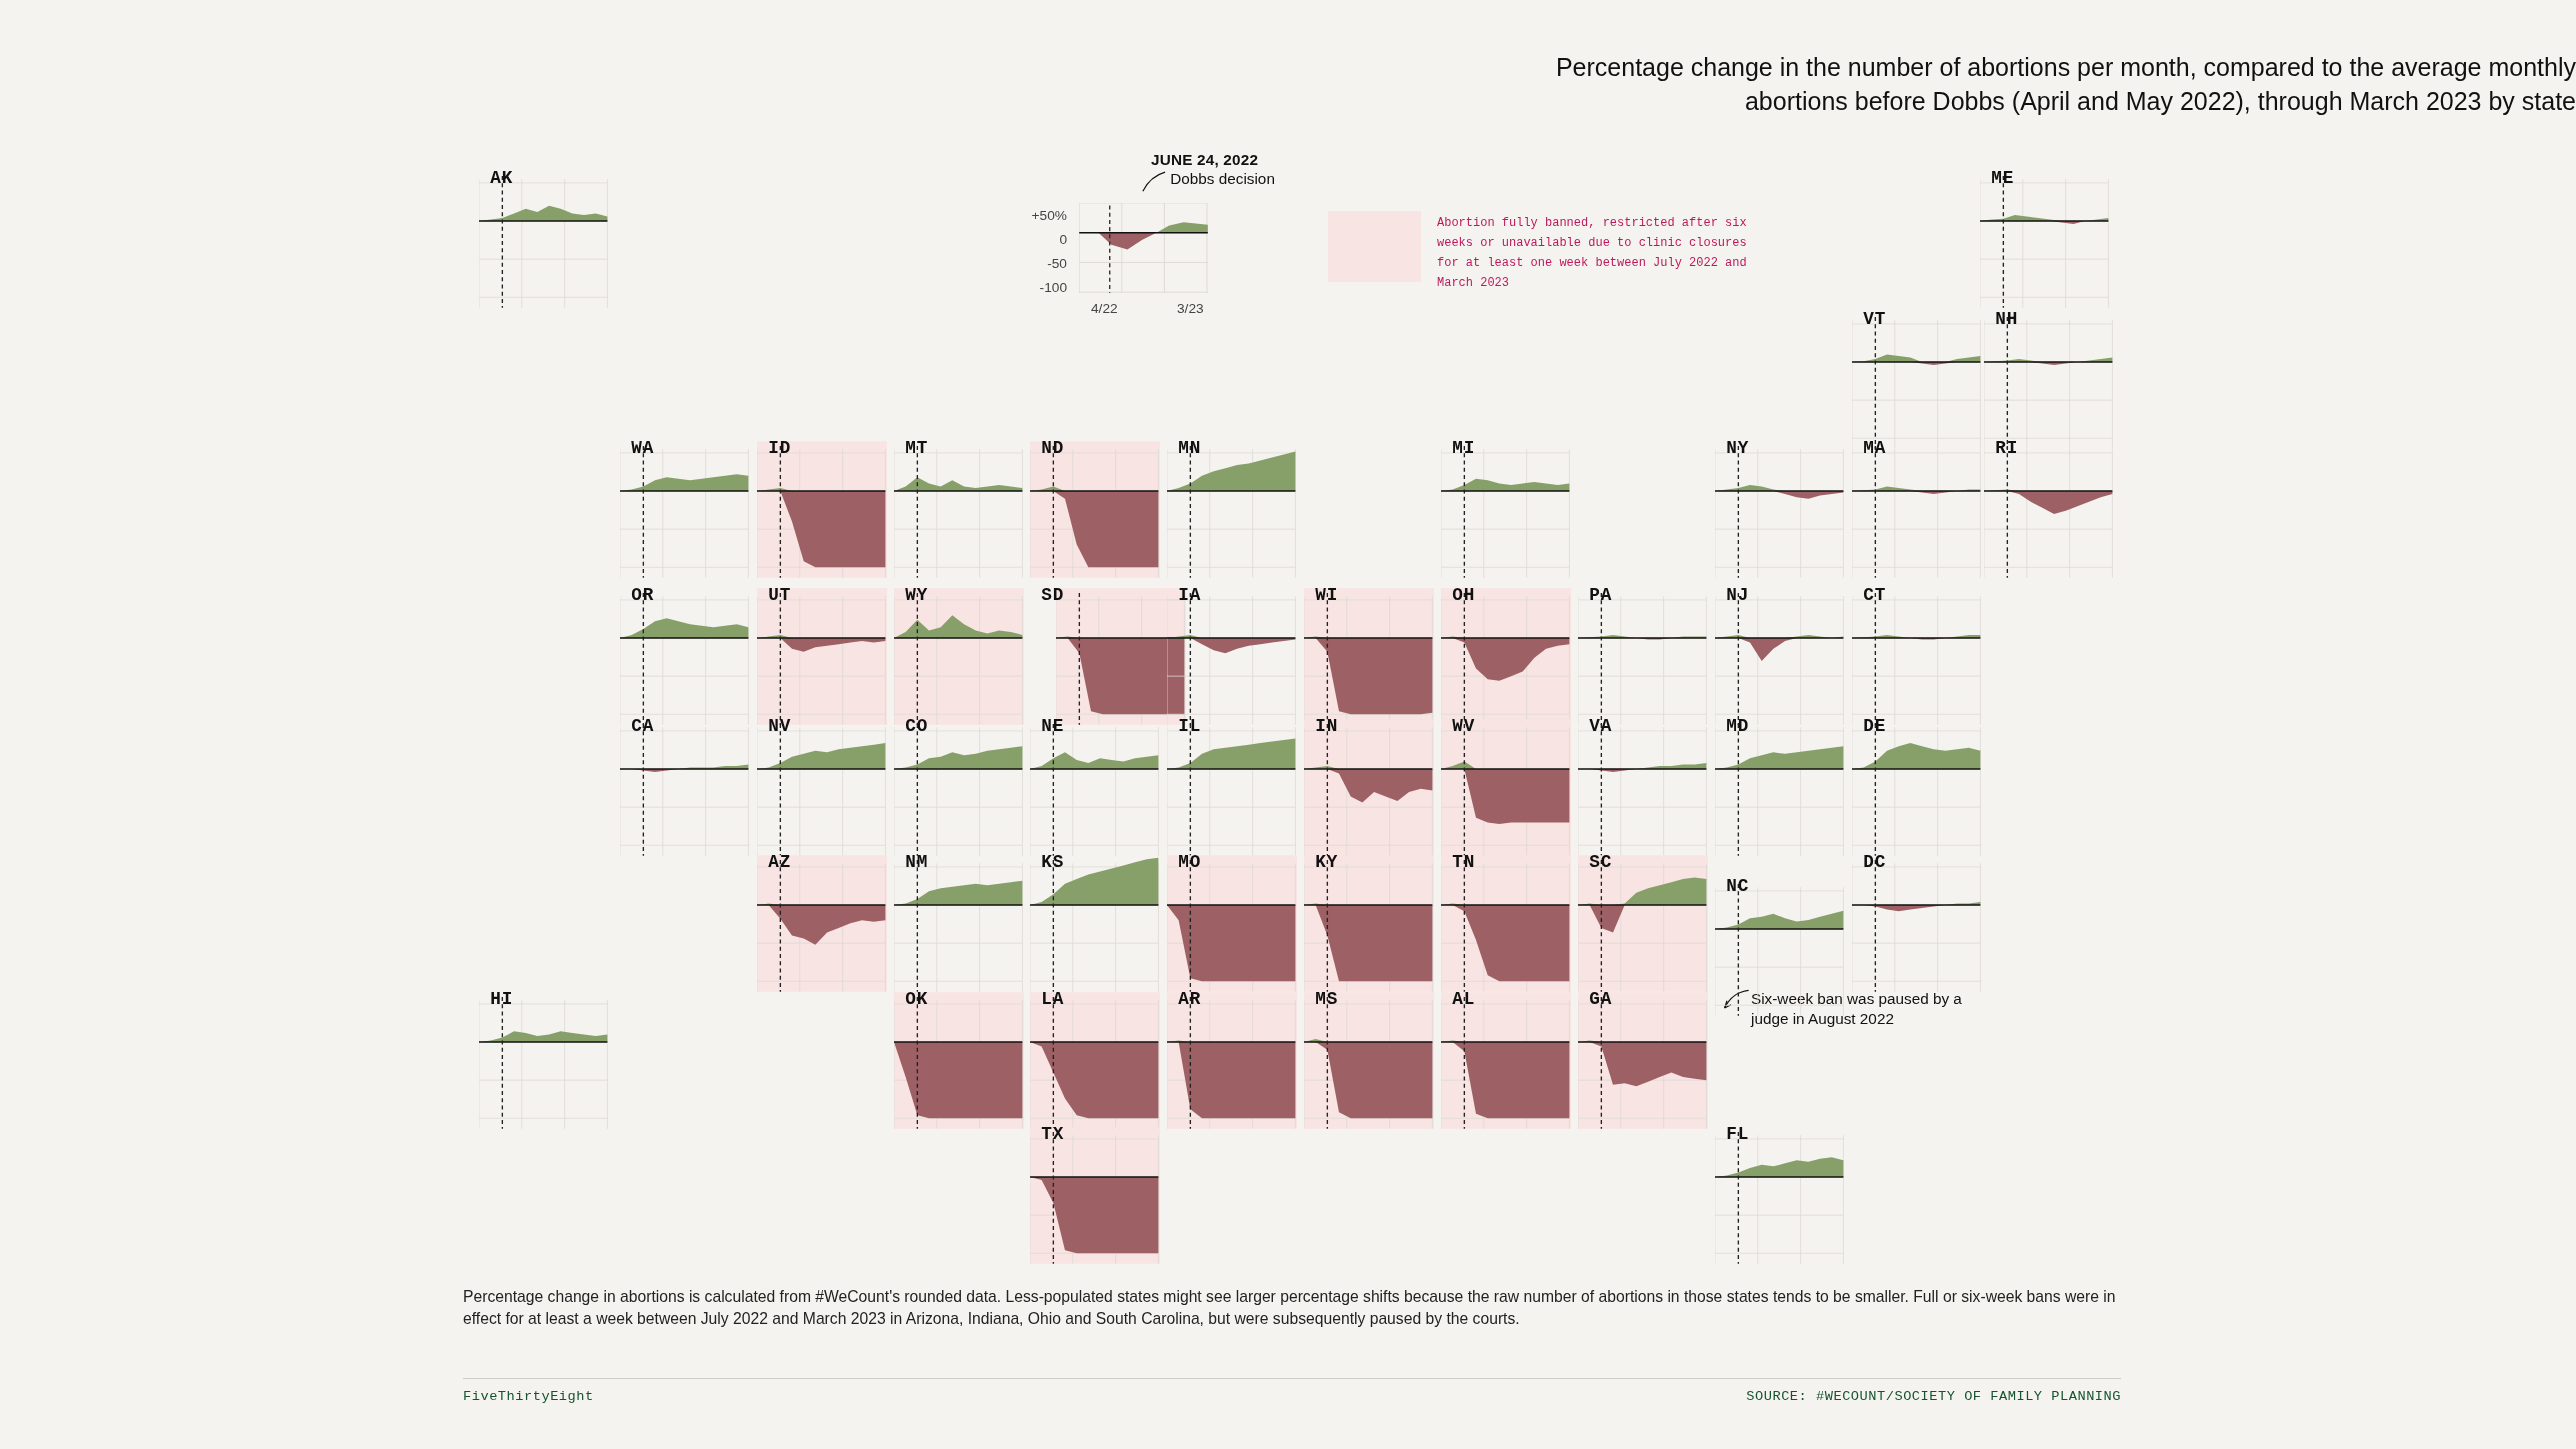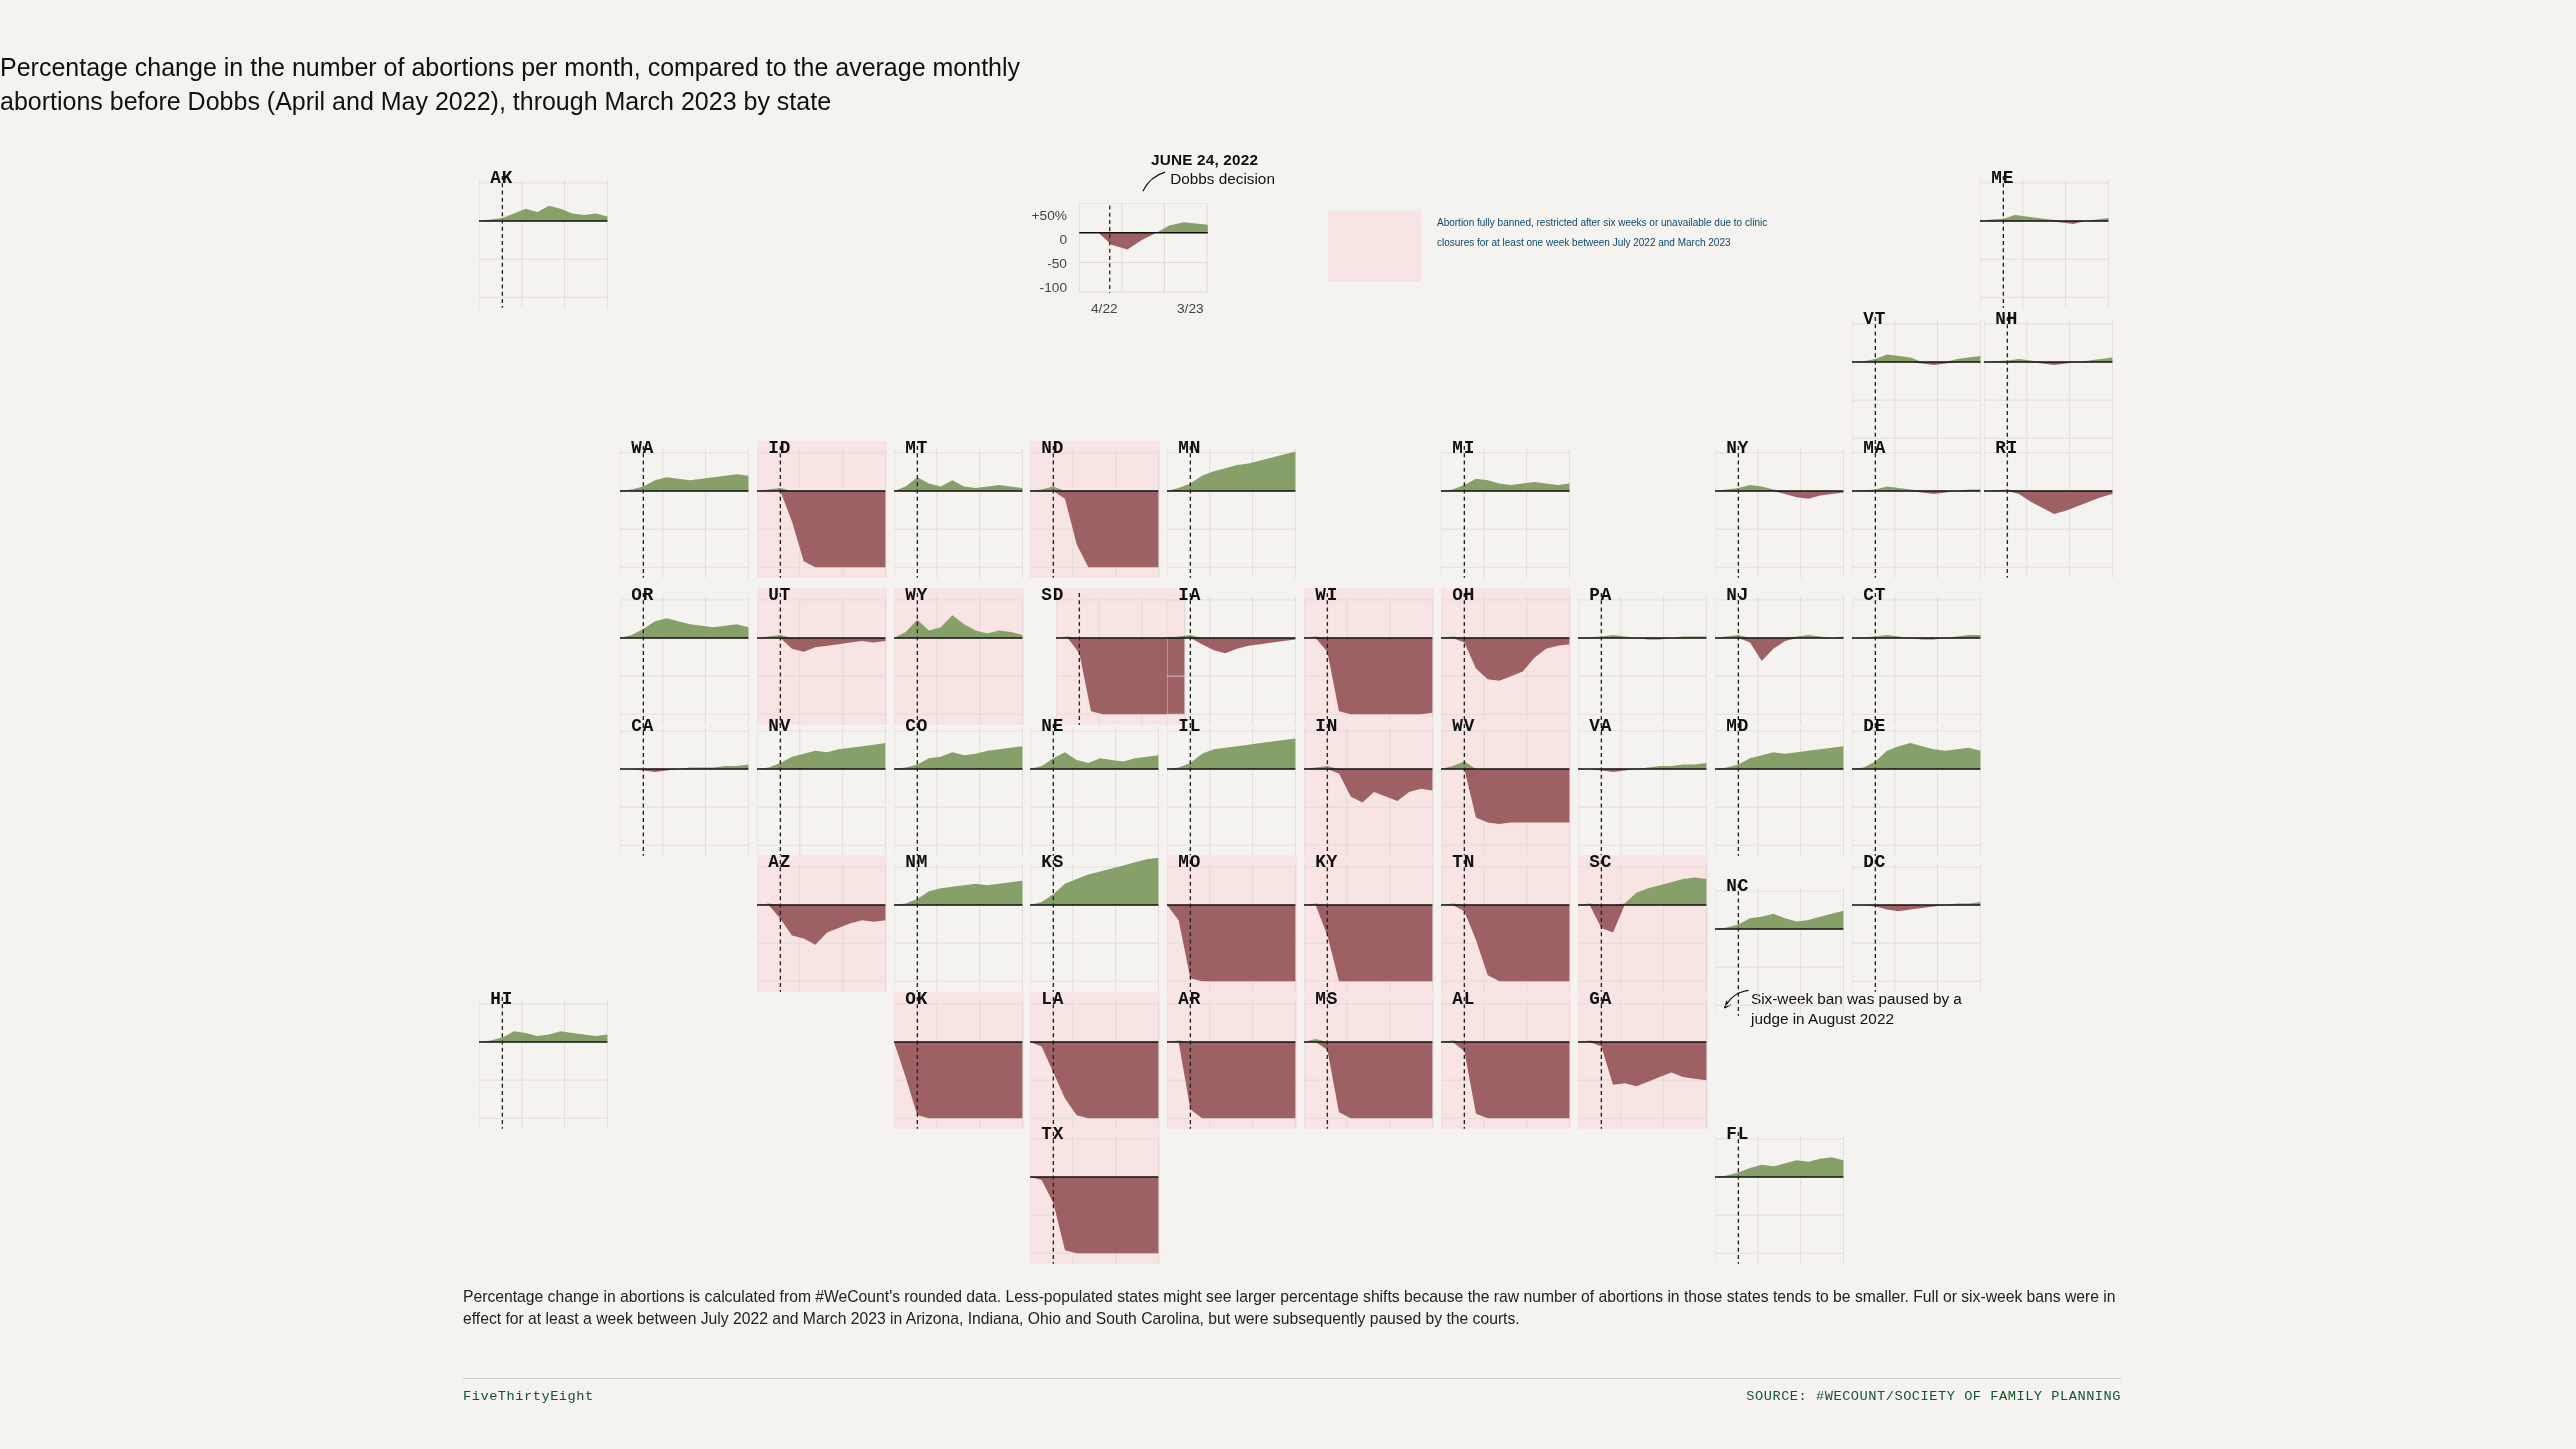--- a/index.html
+++ b/index.html
@@ -7,42 +7,42 @@
     width:2576px;height:1449px;
     background:#f5f3ef;
     font-family:"Liberation Sans", sans-serif;
     color:#1a1a1a;
     position:relative;
     overflow:hidden;
   }
   .page{position:absolute;left:0;top:0;width:2576px;height:1449px;}
 
   .title{
-    position:absolute;left:0;top:50px;width:2576px;text-align:left;
+    position:absolute;left:0;top:50px;width:2576px;text-align:right;
     font-size:25px;line-height:34px;font-weight:400;color:#111;
   }
 
   
   .key{position:absolute;}
   .key-title{
     font-size:15.3px;font-weight:bold;letter-spacing:0.2px;color:#111;
   }
   .key-sub{font-size:15.3px;color:#111;margin-top:0.8px;}
 
   .axis-label{
     position:absolute;font-size:13.7px;color:#444;font-family:"Liberation Sans",sans-serif;
     text-align:right;
   }
   .axis-x{position:absolute;font-size:13.7px;color:#444;}
 
   .legendbox{
     position:absolute;background:#f8e4e2;width:93px;height:71px;
   }
   .legendtext{
-    position:absolute;font-size:10px;line-height:20px;color:#0c4a6e;width:338px;
+    position:absolute;font-size:12px;line-height:20px;color:#be185d;width:338px;font-family:Liberation Mono, monospace;
   }
 
   
   .cell{position:absolute;}
   .cell .lbl{
     position:absolute;top:-3.2px;left:11.3px;
     font-family:"Liberation Mono", monospace;
     font-size:17.7px;font-weight:bold;letter-spacing:0.8px;color:#111;
     z-index:5;
   }

